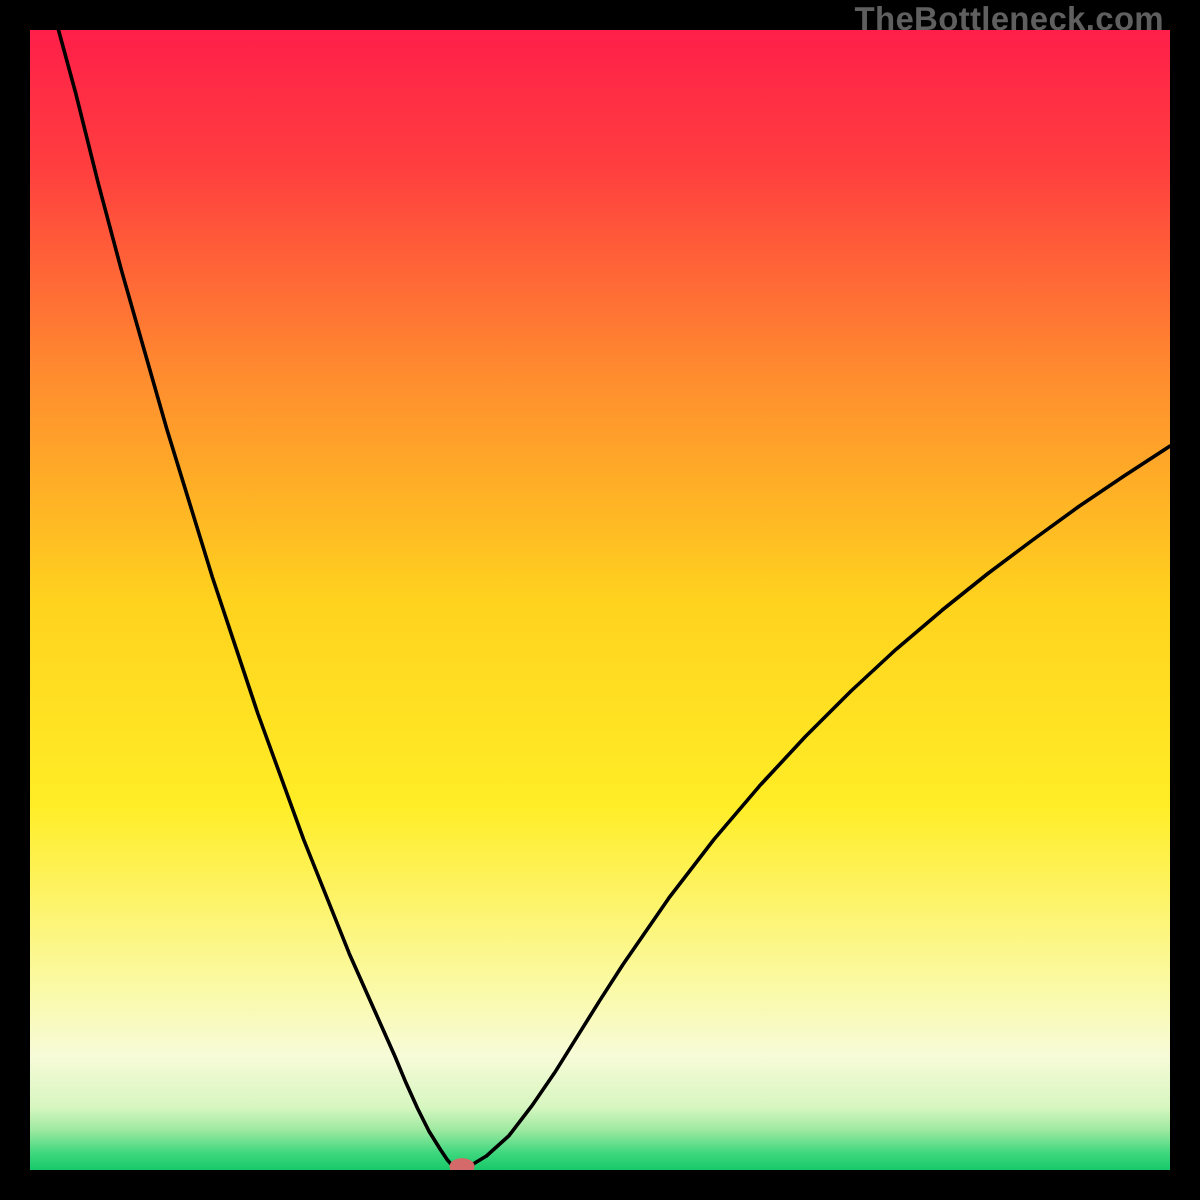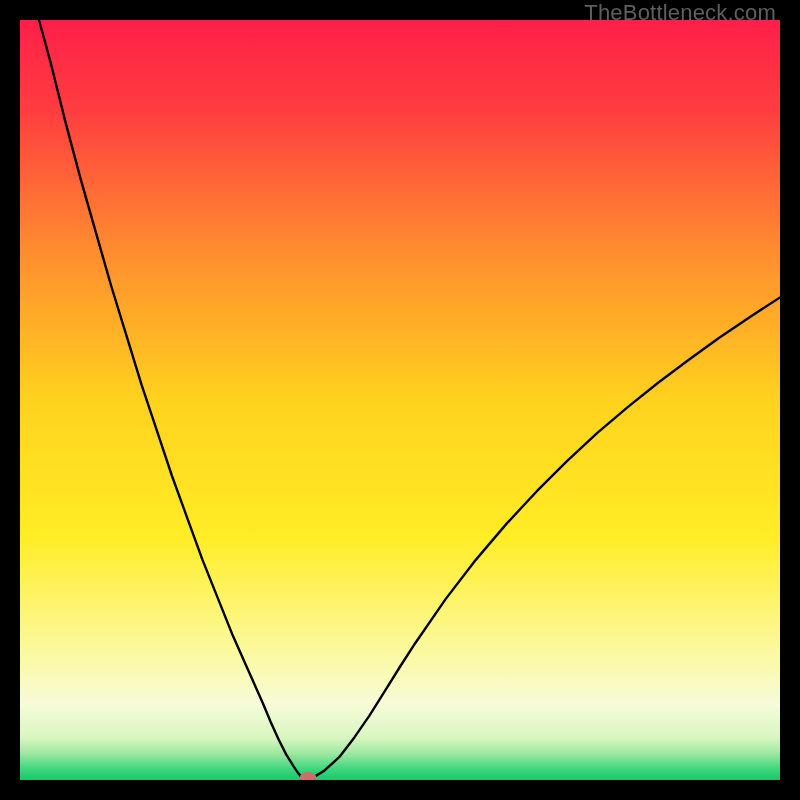--- a/index.html
+++ b/index.html
@@ -25,21 +25,21 @@
     top: 0;
     width: 760px;
     height: 760px;
   }
   .watermark {
     position: absolute;
     top: 0;
     right: 24px;
     color: #5f5f60;
     font-size: 22px;
-    font-weight: 400;
+    font-weight: 700;
     letter-spacing: 0.2px;
   }
 </style>
 </head>
 <body>
 
 <div class="watermark">TheBottleneck.com</div>
 
 <div class="frame">
   <svg class="plot" viewBox="0 0 760 760" preserveAspectRatio="none">

